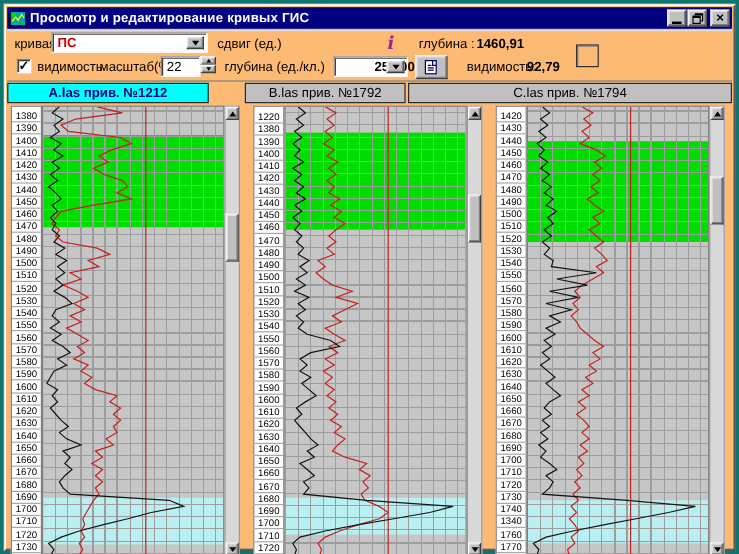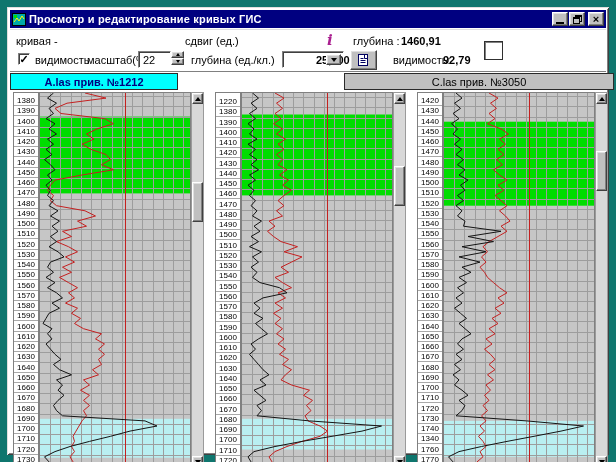--- a/index.html
+++ b/index.html
@@ -1,19 +1,19 @@
 <!DOCTYPE html>
 <html><head>
 <meta charset="utf-8">
 <style>
   html,body{margin:0;padding:0;}
   body{width:616px;height:462px;overflow:hidden;position:relative;background:#000;
        font-family:"Liberation Sans",sans-serif;font-size:11px;color:#000;}
-  .window{position:absolute;inset:0;background:#ffffff;box-sizing:border-box;
-    border:7px solid #0f766e;
+  .window{position:absolute;inset:0;background:#fdba74;box-sizing:border-box;
+    border:3px solid #0f766e;
     box-shadow:inset 1px 1px 0 #dfdfdf, inset -1px -1px 0 #404040,
                inset 2px 2px 0 #fff, inset -2px -2px 0 #808080;
     padding:3px;}
   
   .titlebar{height:18px;display:flex;align-items:center;gap:3px;padding:0 2px;box-sizing:border-box;}
   .title-text{color:#fff;font-weight:bold;font-size:11px;white-space:nowrap;flex:1;letter-spacing:.2px;}
   .winbtns{display:flex;gap:1px;align-items:center;}
   .btn3d{background:#c0c0c0;border:1px solid;border-color:#fff #404040 #404040 #fff;
     box-shadow:inset -1px -1px 0 #808080, inset 1px 1px 0 #dfdfdf;box-sizing:border-box;}
   .wbtn{width:16px;height:14px;display:flex;align-items:center;justify-content:center;position:relative;}
@@ -92,20 +92,26 @@
           </span>
         </span>
       <span class="btn3d wbtn close">
           <span class="glyph-x">×</span>
         </span>
     </span>
   </div>
 
   <div class="toolbar">
     <span class="tlabel" style="left:6px;top:5px;">кривая -</span>
+    <span class="field" style="left:37px;top:1px;width:130px;height:17px;">
+      <span class="curve-name" style="color: rgb(204, 0, 0);">ПС</span>
+      <span class="btn3d combo-arrow">
+          <span class="tri-down"></span>
+        </span>
+    </span>
     <span class="tlabel" style="left:175px;top:5px;">сдвиг (ед.)</span>
     <span class="info-i" style="left: 317px; top: 1px; color: rgb(170, 32, 144);">i</span>
     <span class="tlabel" style="left:343px;top:5px;">глубина :</span>
     <span class="tlabel bold" style="left:391px;top:5px;">1460,91</span>
 
     <span class="checkbox" style="left:8px;top:23px;">
         <span>✓</span>
       </span>
     <span class="tlabel" style="left:25px;top:24px;">видимость</span>
     <span class="tlabel" style="left:77px;top:24px;">масштаб(%)</span>
@@ -134,21 +140,22 @@
           </svg>
       </span>
     </span>
     <span class="tlabel" style="left:383px;top:24px;">видимость:</span>
     <span class="tlabel bold" style="left:433px;top:24px;">92,79</span>
     <span class="sq-outline" style="left:474px;top:11px;"></span>
   </div>
 
   <div class="tabs">
     <span class="tab active" style="left: 0px; width: 168px; background: rgb(0, 255, 255); color: rgb(0, 0, 128);">A.las прив.  №1212</span>
-    <span class="tab" style="left:334px;width:270px;">C.las прив.  №3050</span>
+    <span class="tab" style="left:198px;width:134px;">B.las прив.  №1792</span>
+    <span class="tab" style="left:334px;width:270px;">C.las прив.  №1794</span>
   </div>
 
   <div class="panels">
     <div class="panel" data-idx="0">
       <div class="ruler">
           <div class="rlabel" style="top: 3.1px; height: 10.2px;">1380</div>
           <div class="rlabel" style="top: 13.3px; height: 10.2px;">1390</div>
           <div class="rlabel" style="top: 23.6px; height: 10.2px;">1400</div>
           <div class="rlabel" style="top: 33.8px; height: 10.2px;">1410</div>
           <div class="rlabel" style="top: 44.1px; height: 10.2px;">1420</div>

